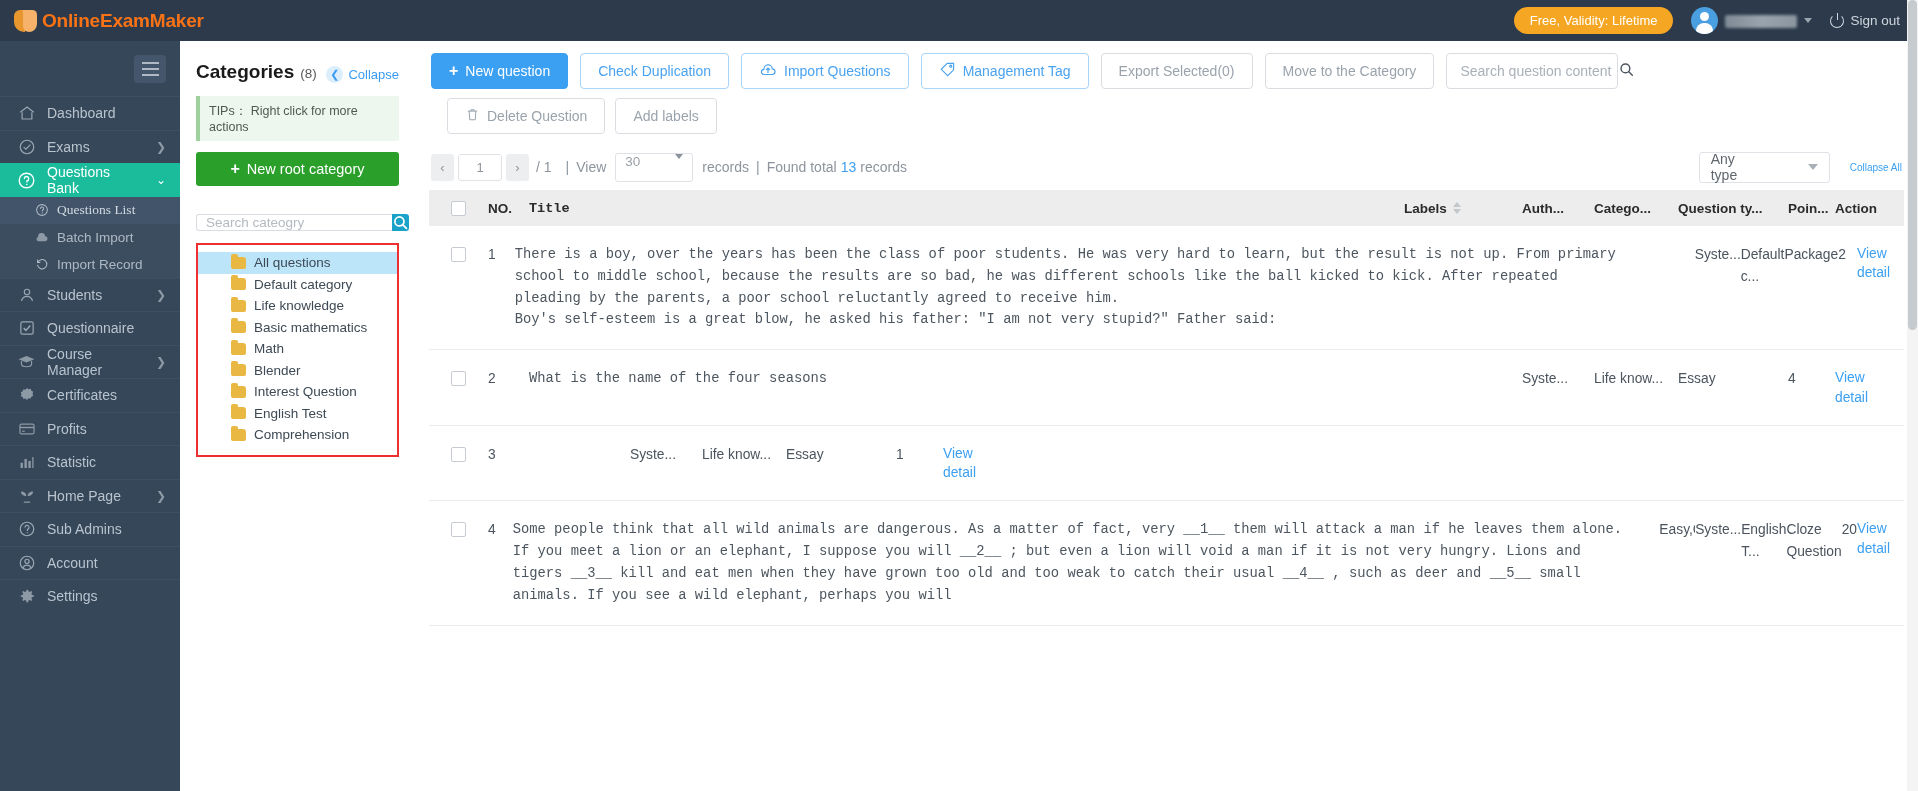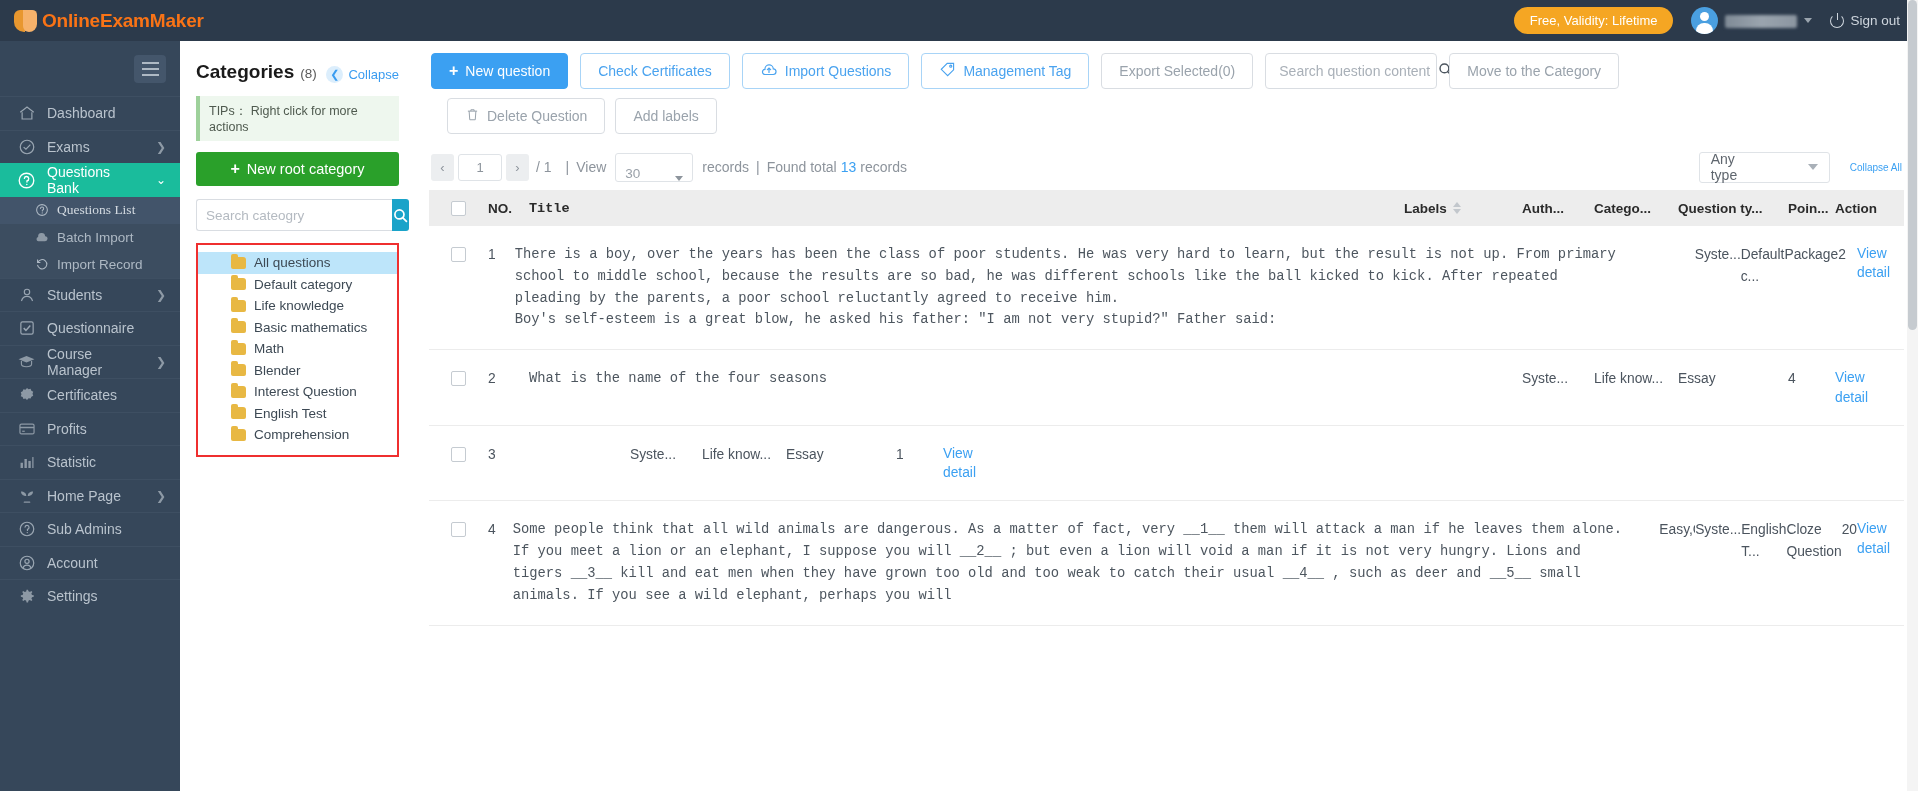--- a/index.html
+++ b/index.html
@@ -133,21 +133,21 @@
     background: #eef7ee; border-left: 4px solid #9ed19b;
     padding: 7px 9px; font-size: 12.5px; color: #4f5a4f; margin-bottom: 11px;
   }
   .newroot-btn {
     background: #2aa02a; color: #fff; text-align: center;
     padding: 9px 0; font-size: 14.5px; border-radius: 3px;
     display: flex; align-items: center; justify-content: center; gap: 7px;
     margin-bottom: 13px;
   }
   .plus-glyph { font-size: 16px; font-weight: bold; line-height: 1; }
-  .cat-search { display: flex; margin-bottom: 12px; height: 32px; }
+  .cat-search { display: flex; margin-bottom: 12px; height: 32px; align-items: flex-end; }
   .cat-search input {
     flex: 1; border: 1px solid #d9dde2; border-right: none;
     border-radius: 3px 0 0 3px; padding: 0 9px; font-size: 13.5px;
     color: #666; outline: none; font-family: "Liberation Sans", sans-serif;
   }
   .cat-search input::placeholder { color: #b4bac1; }
   .cat-search .sbtn {
     width: 40px; background: #1aa3c9; border-radius: 0 3px 3px 0;
     display: flex; align-items: center; justify-content: center;
   }
@@ -192,21 +192,21 @@
     border-radius: 3px; font-size: 13px;
   }
   .pager-input {
     width: 44px; height: 27px; border: 1px solid #dfe3e7; border-radius: 3px;
     margin: 0 4px; text-align: center; font-size: 13px; color: #8d949c;
     display: inline-flex; align-items: center; justify-content: center;
   }
   .meta-sep { margin: 0 7px; }
   .view-select {
     width: 78px; height: 29px; border: 1px solid #dfe3e7; border-radius: 3px;
-    margin: 4px 9px; display: inline-flex; align-items: flex-end;
+    margin: 4px 9px; display: inline-flex; align-items: flex-start;
     padding: 0 9px; font-size: 13.5px; color: #9aa1a9; position: relative;
   }
   .view-select .chevd {
     margin-left: auto; width: 0; height: 0;
     border-left: 4px solid transparent; border-right: 4px solid transparent;
     border-top: 5px solid #8d949c;
   }
   .accent-num { color: #3ba0f2; }
   .meta-right { margin-left: auto; display: flex; align-items: center; gap: 20px; }
   .type-select {
@@ -545,21 +545,21 @@
   </div>
 
   <div class="main">
 
     <div class="toolbar">
       <div class="btn primary">
         <span class="plus-glyph">+</span>
         <span>New question</span>
       </div>
       <div class="btn outline-blue">
-        <span>Check Certificates</span>
+        <span>Check Duplication</span>
       </div>
       <div class="btn outline-blue">
         <span>
           <svg width="18" height="18" viewBox="0 0 24 24" fill="none" stroke="#4aa3ef" stroke-width="1.6">
               <path d="M6.8 18 h10.6 a3.8 3.8 0 0 0 .3-7.6 A5.3 5.3 0 0 0 6.6 11.2 A3.4 3.4 0 0 0 6.8 18 Z"></path>
               <path d="M12 15.3 V9.6 M9.8 11.6 L12 9.4 L14.2 11.6" stroke-linecap="round"></path>
             </svg>
         </span>
         <span>Import Questions</span>
       </div>
@@ -568,31 +568,31 @@
           <svg width="17" height="17" viewBox="0 0 24 24" fill="none" stroke="#4aa3ef" stroke-width="1.6">
               <path d="M11.6 3.4 H20.6 V12.4 L12.2 20.8 L3.2 11.8 Z"></path>
               <circle cx="16.6" cy="7.4" r="1.5"></circle>
             </svg>
         </span>
         <span>Management Tag</span>
       </div>
       <div class="btn">
         <span>Export Selected(0)</span>
       </div>
+      <div class="btn">
+        <span>Move to the Category</span>
+      </div>
       <div class="btn search-box">
         <span>Search question content</span>
         <span>
           <svg width="17" height="17" viewBox="0 0 24 24" fill="none" stroke="#4b545e" stroke-width="2">
               <circle cx="10.5" cy="10.5" r="6.2"></circle>
               <path d="M15.2 15.2 L20.2 20.2" stroke-linecap="round"></path>
             </svg>
         </span>
-      </div>
-      <div class="btn">
-        <span>Move to the Category</span>
       </div>
 
       <div class="toolbar-row2">
         <div class="btn">
           <span>
             <svg width="15" height="15" viewBox="0 0 24 24" fill="none" stroke="#9aa3ac" stroke-width="1.6">
                 <path d="M4.6 6.6 H19.4"></path>
                 <path d="M9.4 6.6 V4.4 H14.6 V6.6"></path>
                 <path d="M6.6 6.6 L7.6 20.4 H16.4 L17.4 6.6"></path>
               </svg>

